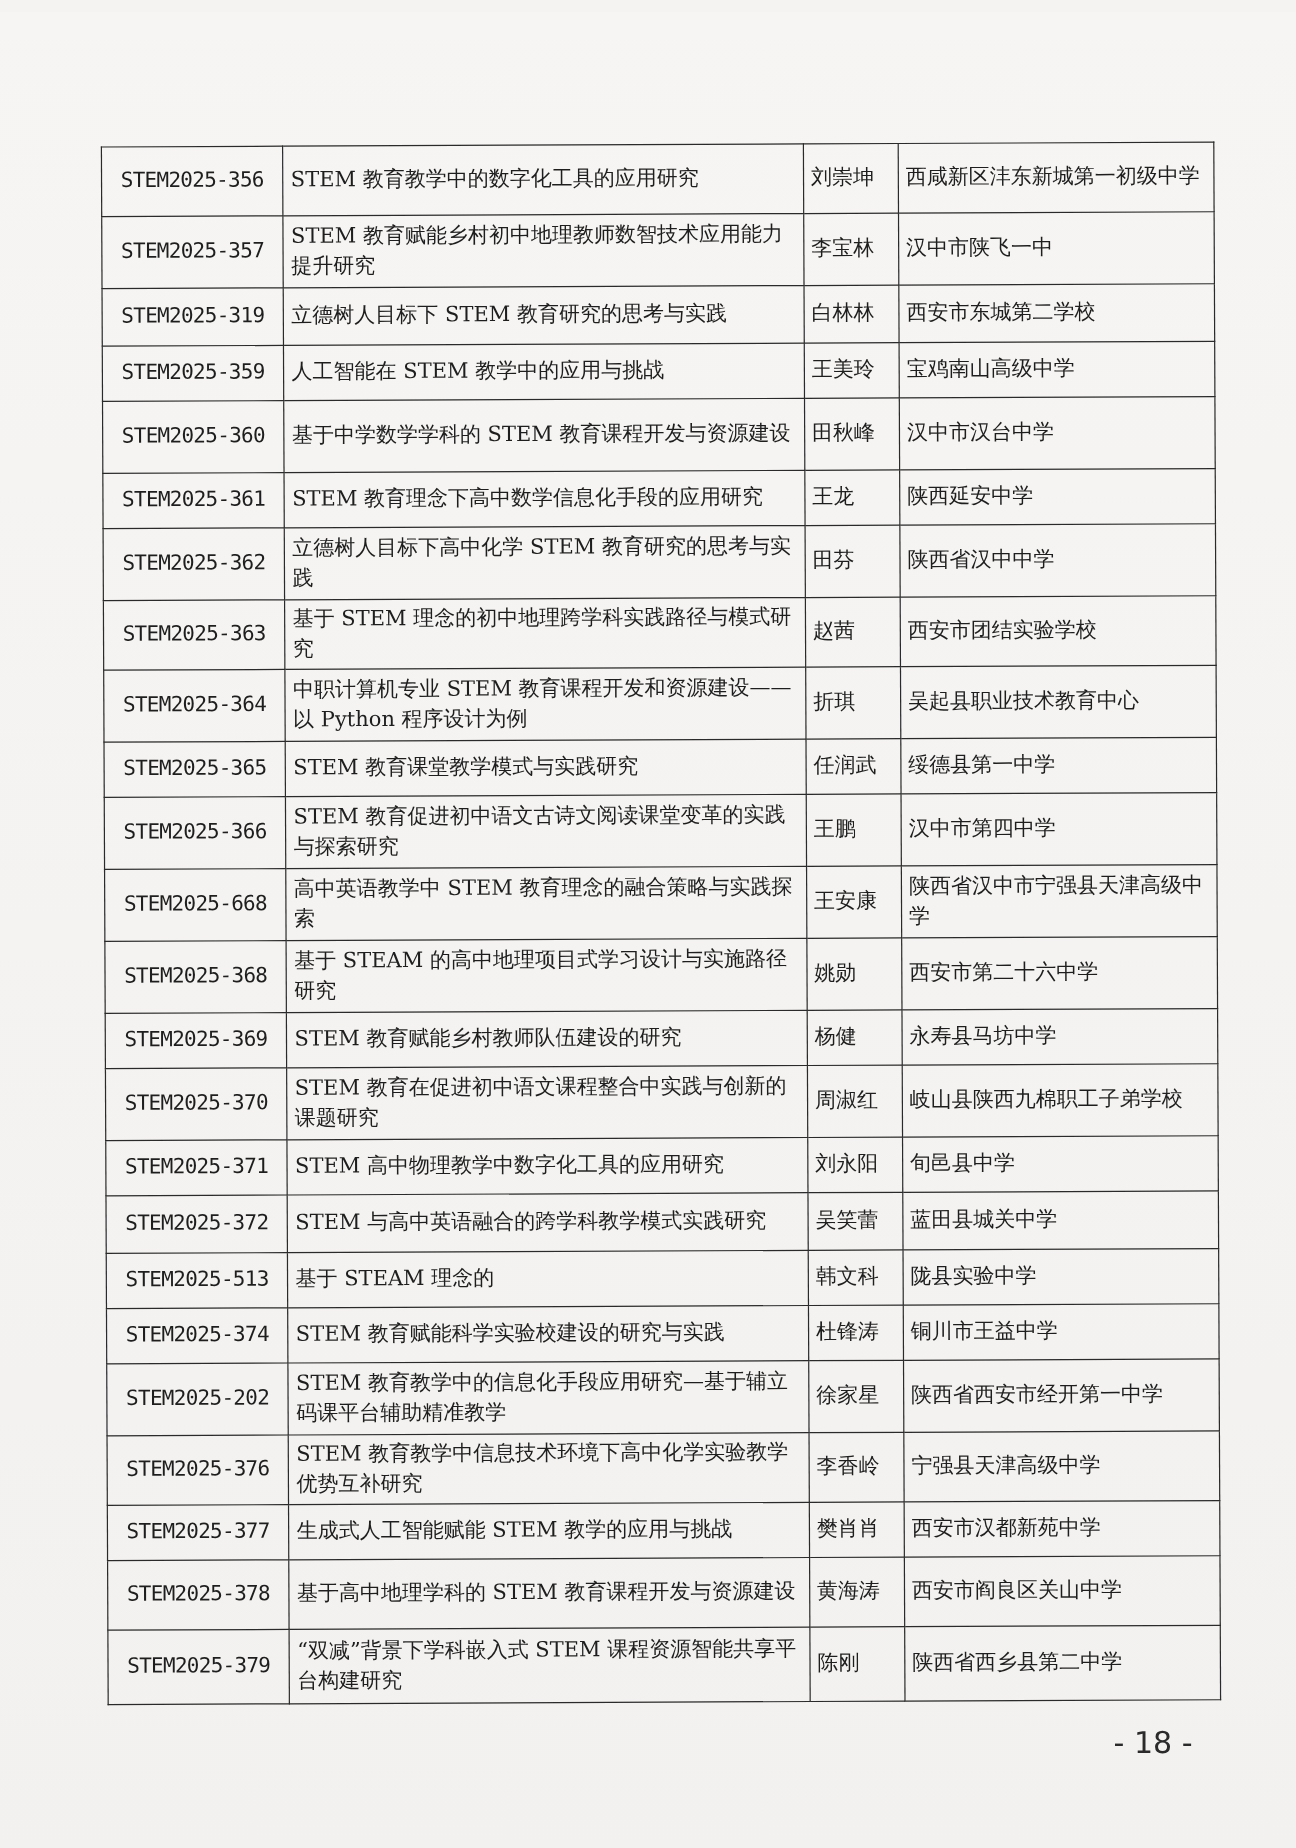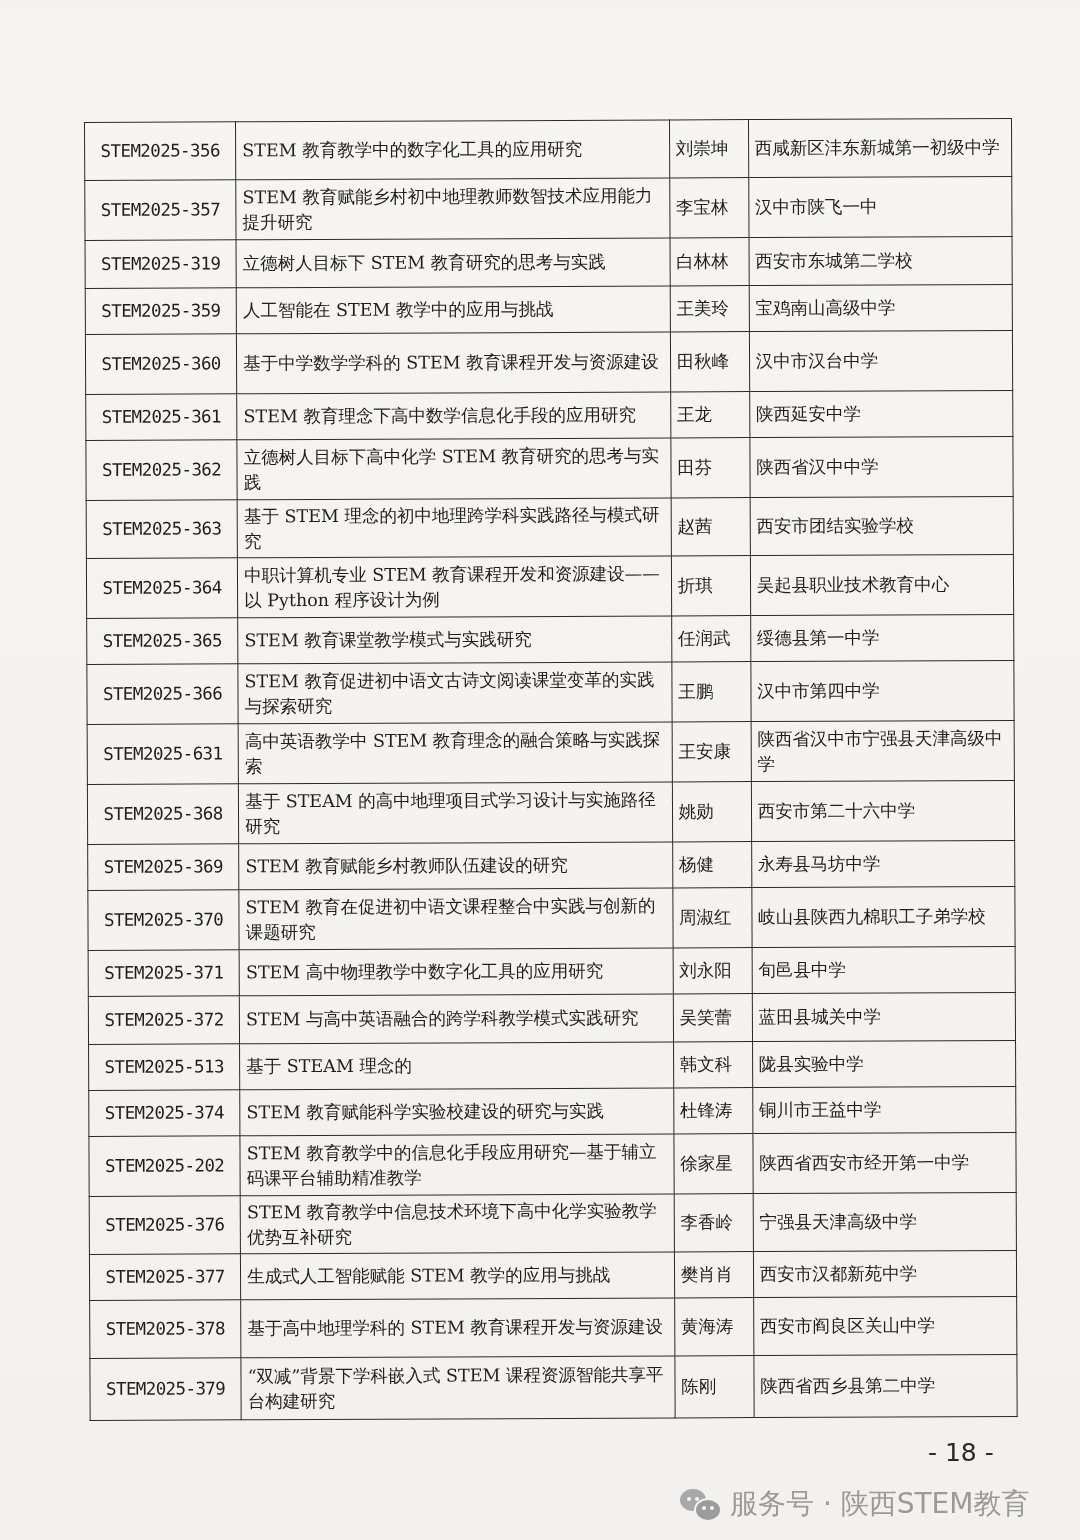--- a/index.html
+++ b/index.html
@@ -116,21 +116,21 @@
         <td class="c-name">任润武</td>
         <td class="c-school">绥德县第一中学</td>
       </tr>
         <tr style="height: 60px;">
         <td class="c-id">STEM2025-366</td>
         <td class="c-title">STEM 教育促进初中语文古诗文阅读课堂变革的实践与探索研究</td>
         <td class="c-name">王鹏</td>
         <td class="c-school">汉中市第四中学</td>
       </tr>
         <tr style="height: 60px;">
-        <td class="c-id">STEM2025-631</td>
+        <td class="c-id">STEM2025-668</td>
         <td class="c-title">高中英语教学中 STEM 教育理念的融合策略与实践探索</td>
         <td class="c-name">王安康</td>
         <td class="c-school">陕西省汉中市宁强县天津高级中学</td>
       </tr>
         <tr style="height: 60px;">
         <td class="c-id">STEM2025-368</td>
         <td class="c-title">基于 STEAM 的高中地理项目式学习设计与实施路径研究</td>
         <td class="c-name">姚勋</td>
         <td class="c-school">西安市第二十六中学</td>
       </tr>
@@ -198,24 +198,13 @@
         <td class="c-id">STEM2025-379</td>
         <td class="c-title">“双减”背景下学科嵌入式 STEM 课程资源智能共享平台构建研究</td>
         <td class="c-name">陈刚</td>
         <td class="c-school">陕西省西乡县第二中学</td>
       </tr>
       </tbody>
   </table>
 
   <div class="page-num">- 18 -</div>
 
-  <div class="watermark">
-    <div class="wechat-icon">
-      <div class="b1"></div>
-      <div class="b2"></div>
-      <div class="e" style="left:7px;top:10px"></div>
-      <div class="e" style="left:15px;top:10px"></div>
-      <div class="e" style="left:22px;top:19px"></div>
-      <div class="e" style="left:30px;top:19px"></div>
-    </div>
-    <span>服务号 · 陕西STEM教育</span>
-  </div>
 </div>
 
 </body></html>

